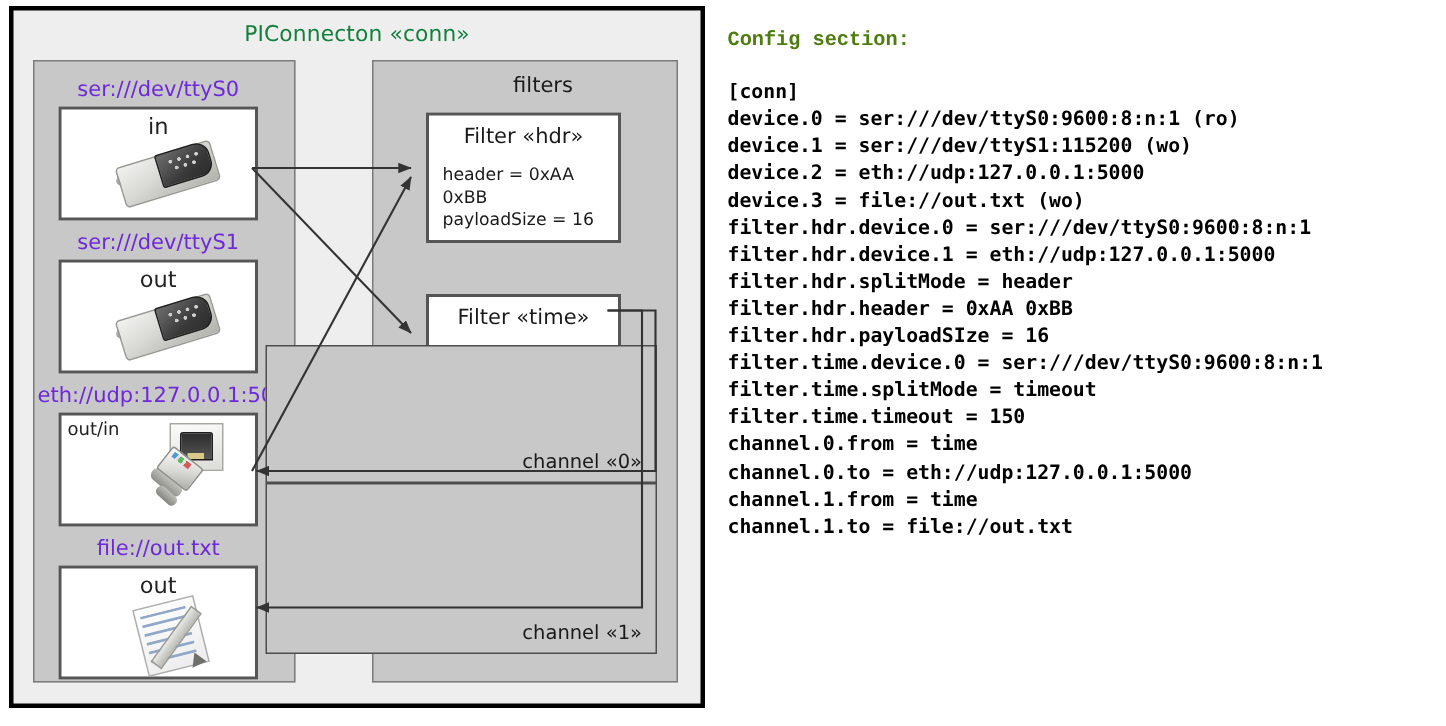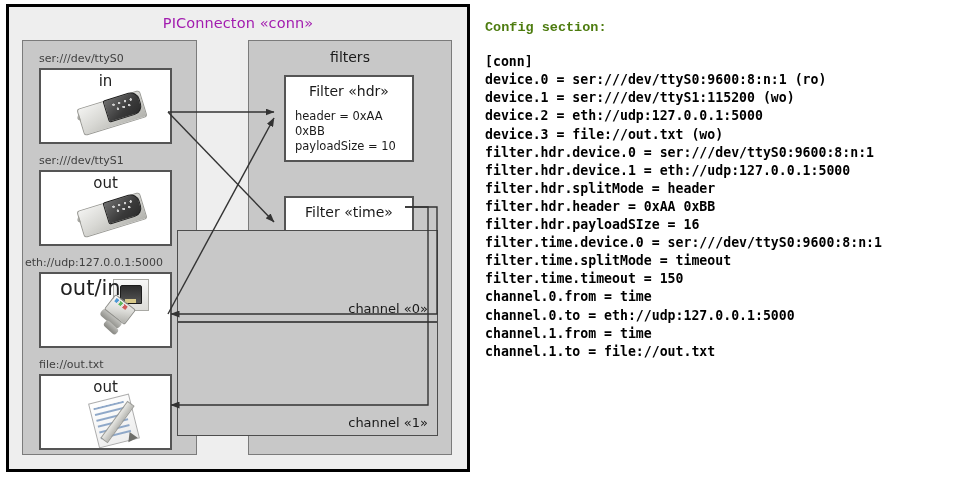--- a/index.html
+++ b/index.html
@@ -27,21 +27,21 @@
     box-sizing: border-box;
   }
 
   #diagram-title {
     position: absolute;
     left: 0;
     top: 8px;
     width: 100%;
     text-align: center;
     font-size: 14.5px;
-    color: #a21caf;
+    color: #15803d;
     letter-spacing: 0.1px;
   }
 
   
   #devices-group {
     position: absolute;
     left: 13px;
     top: 33px;
     width: 175px;
     height: 415px;
@@ -56,33 +56,34 @@
     left: 239px;
     top: 33px;
     width: 204px;
     height: 415px;
     background: #c8c8c8;
     border: 1px solid #7b7b7b;
     box-sizing: border-box;
   }
   #filters-title {
     position: absolute;
-    left: 0;
+    left: 12px;
     top: 8px;
     width: 100%;
     text-align: center;
     font-size: 14px;
     color: #1a1a1a;
   }
 
   
   .device-item { position: absolute; left: 16px; width: 133px; }
   .device-label {
-    font-size: 11px;
-    color: #404040;
+    font-size: 14px;
+    color: #6d28d9;
+    text-align: center;
     width: 133px;
     white-space: nowrap;
     margin-bottom: 3px;
   }
   .device-label.wide { width: 160px; margin-left: -14px; }
   .device-box {
     width: 133px;
     height: 76px;
     background: #ffffff;
     border: 2px solid #555555;
@@ -95,23 +96,23 @@
     top: 2px;
     left: 0;
     width: 100%;
     text-align: center;
     font-size: 15px;
     color: #222222;
     z-index: 3;
   }
   .device-dir.left {
     text-align: left;
-    padding-left: 19px;
-    box-sizing: border-box;
-    font-size: 21px;
+    padding-left: 4px;
+    box-sizing: border-box;
+    font-size: 12px;
   }
 
   
   .icon-serial {
     position: absolute;
     left: 34px;
     top: 19px;
     width: 74px;
     height: 44px;
   }
@@ -400,21 +401,21 @@
     </div>
   </div>
 
   <div id="filters-group">
     <div id="filters-title">filters</div>
 
     <div class="filter-box" style="left:35px; top:34px; width:130px; height:87px;">
       <div class="filter-title">Filter «hdr»</div>
       <div class="filter-props">
         <div>header = 0xAA 0xBB</div>
-        <div>payloadSize = 10</div>
+        <div>payloadSize = 16</div>
       </div>
     </div>
 
     <div class="filter-box" style="left:35px; top:155px; width:130px; height:83px;">
       <div class="filter-title">Filter «time»</div>
       <div class="filter-props">
         <div>timeout = 150 ms</div>
       </div>
     </div>
 

